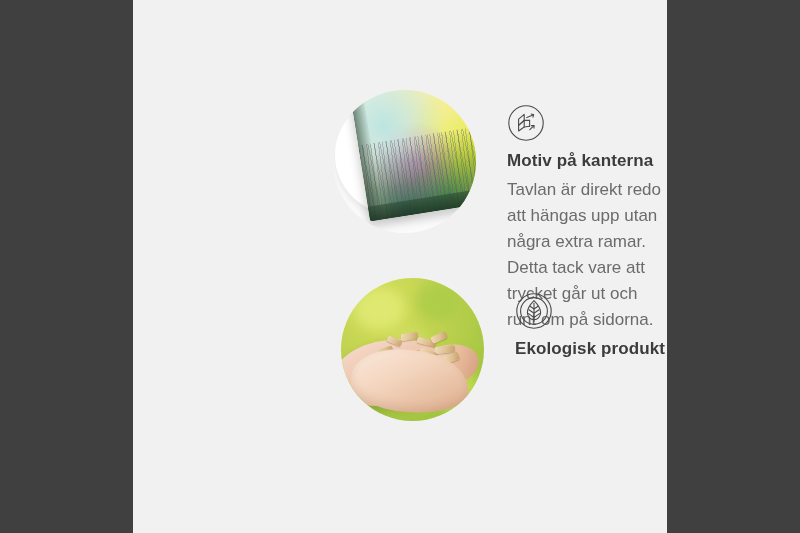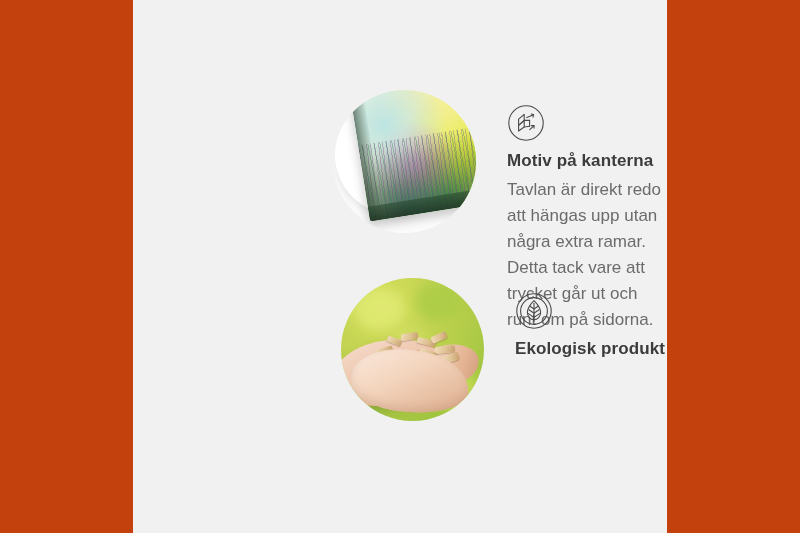--- a/index.html
+++ b/index.html
@@ -12,21 +12,21 @@
     height: 533px;
     overflow: hidden;
     font-family: "Liberation Sans", sans-serif;
   }
 
   
   .page {
     position: relative;
     width: 800px;
     height: 533px;
-    background: #c2410c;
+    background: #404040;
   }
   .panel {
     position: absolute;
     left: 133px;
     top: 0;
     width: 534px;
     height: 533px;
     background: #f1f1f1;
   }
 

